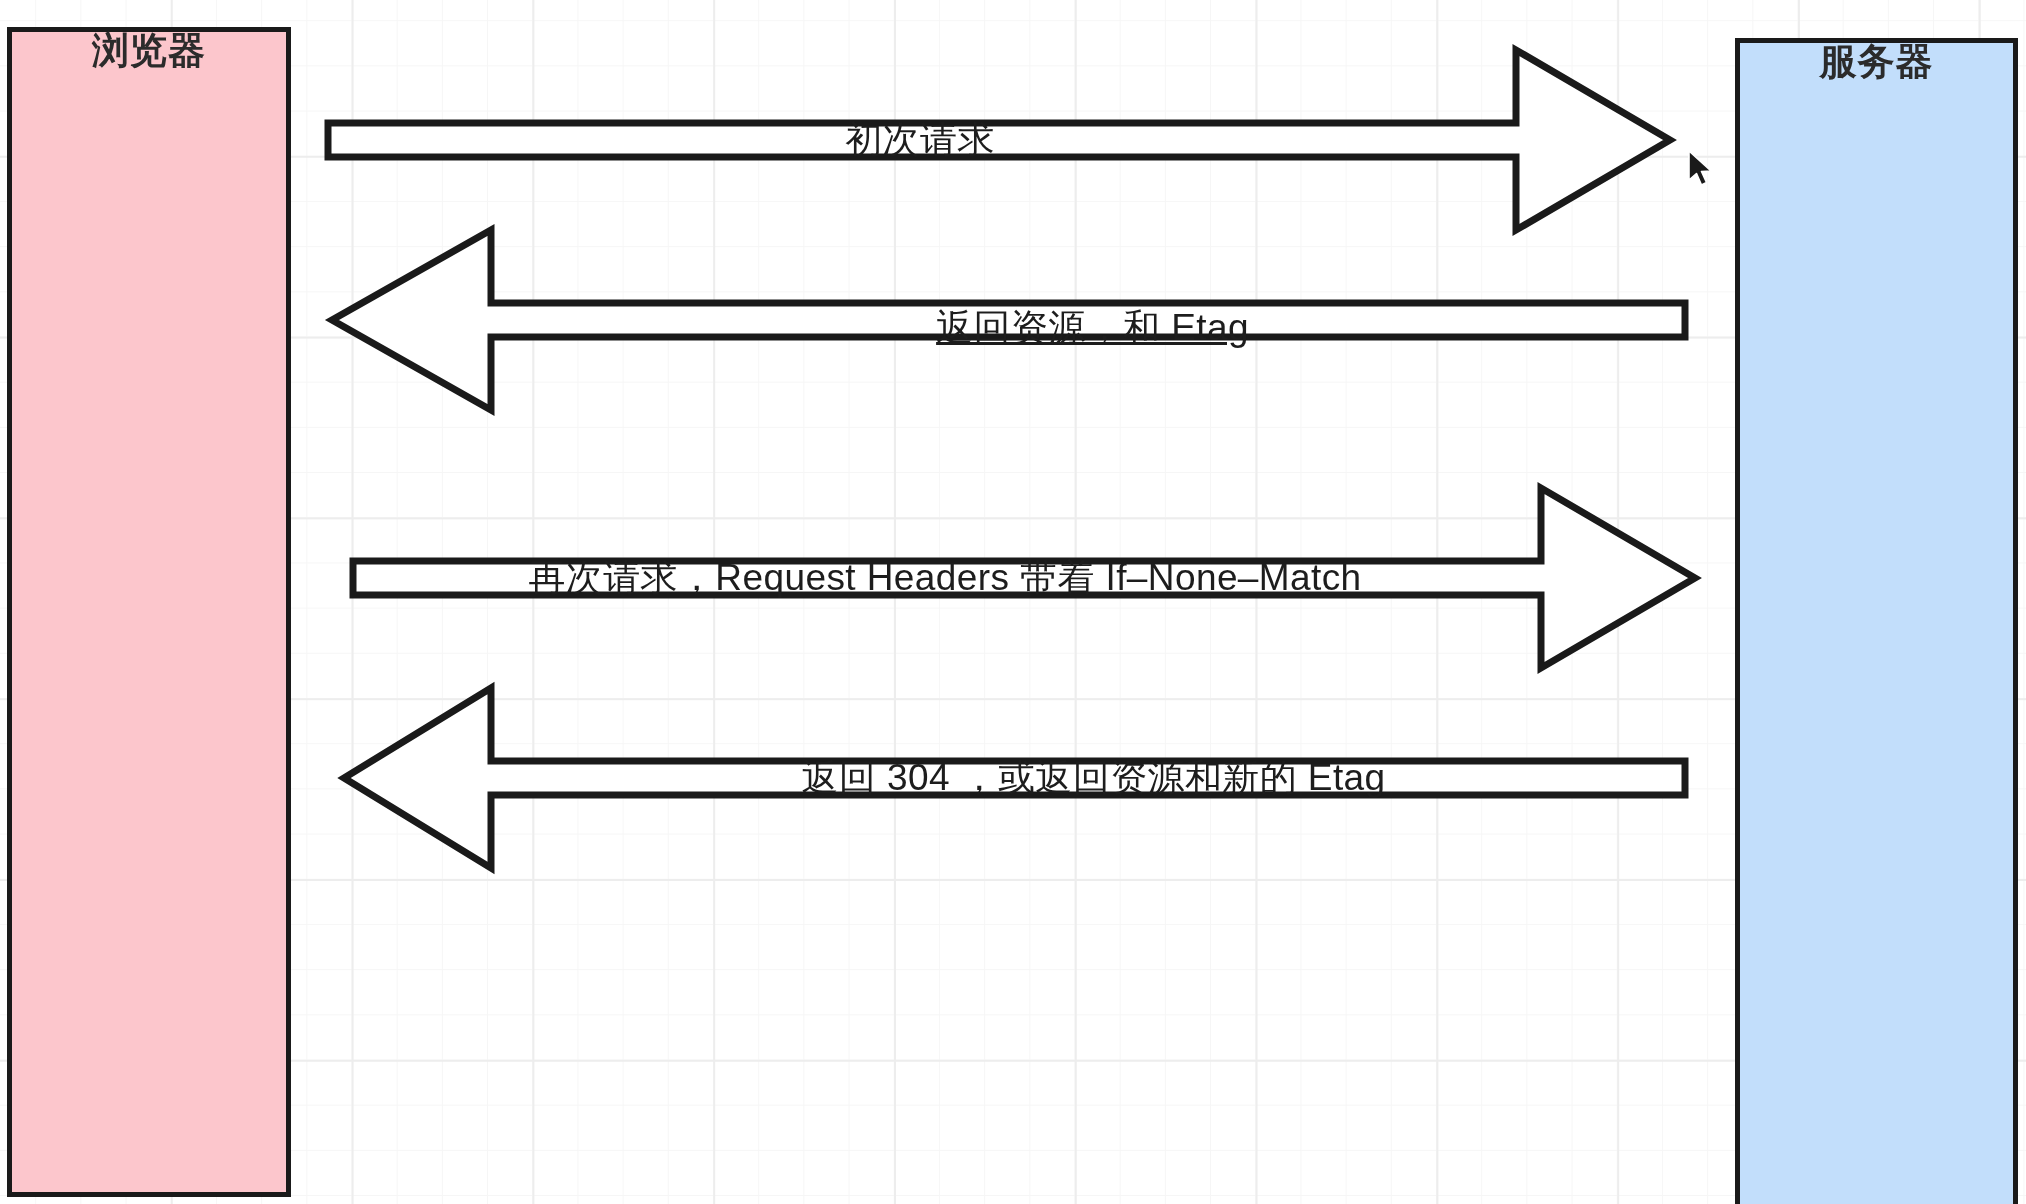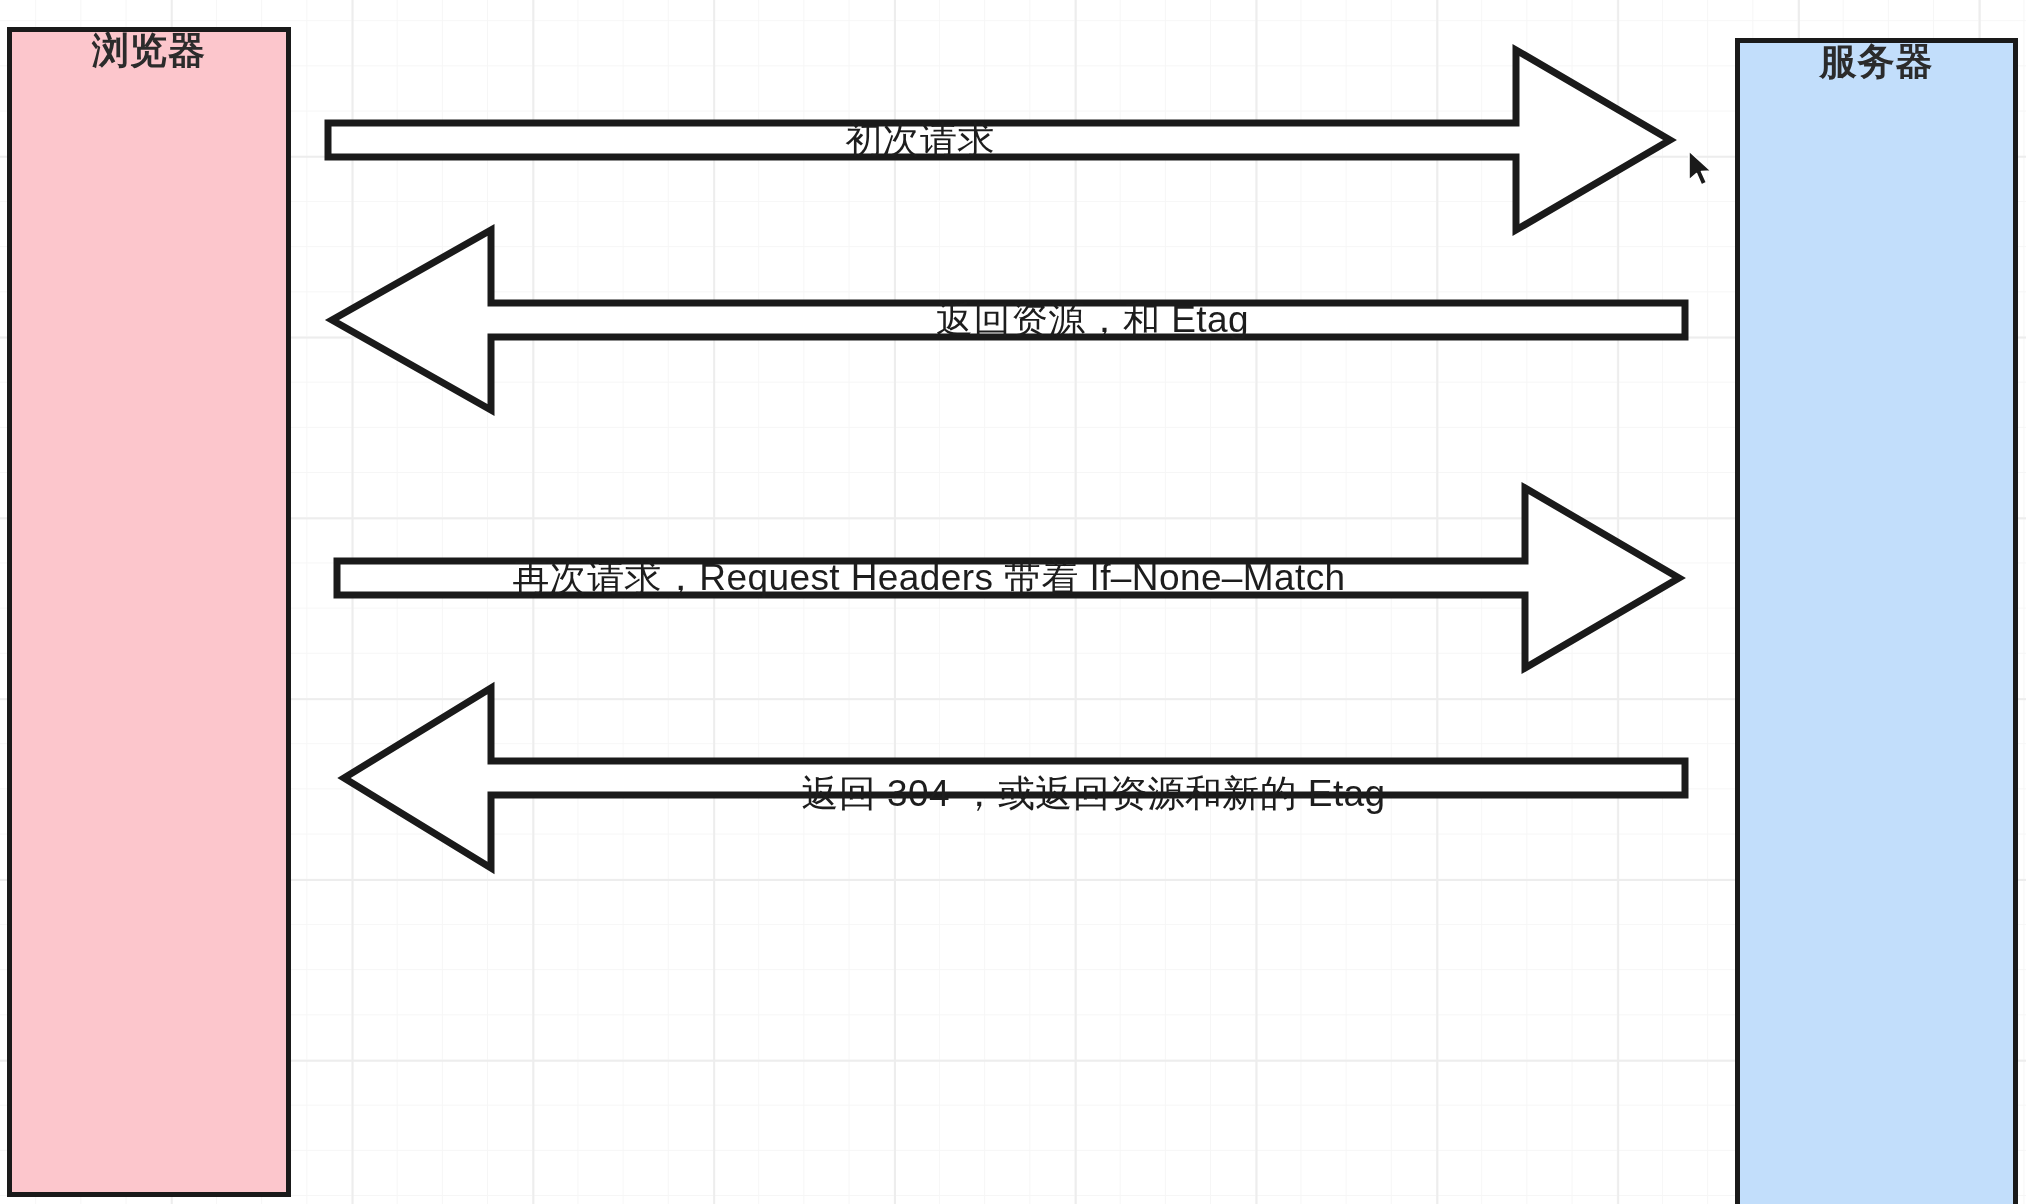--- a/index.html
+++ b/index.html
@@ -111,35 +111,35 @@
     <svg viewBox="0 0 1352 200" preserveAspectRatio="none">
       <polygon points="4,83 1192,83 1192,10 1346,100 1192,190 1192,117 4,117" fill="#ffffff" stroke="#1a1a1a" stroke-width="7" stroke-linejoin="miter" vector-effect="non-scaling-stroke"></polygon>
     </svg>
     <div class="arrow-label" style="top:0; height:200px; padding-right:160px;">初次请求</div>
   </div>
 
   <div class="arrow" id="arrow-2" style="left:326px; top:220px; width:1363px; height:200px;">
     <svg viewBox="0 0 1363 200" preserveAspectRatio="none">
       <polygon points="1359,83 165,83 165,10 6,100 165,190 165,117 1359,117" fill="#ffffff" stroke="#1a1a1a" stroke-width="7" stroke-linejoin="miter" vector-effect="non-scaling-stroke"></polygon>
     </svg>
-    <div class="arrow-label" style="top:0; height:200px; padding-left:170px;">返回资源，和 Etag</div>
+    <div class="arrow-label" style="top:8px; height:200px; padding-left:170px;text-decoration:underline;">返回资源，和 Etag</div>
   </div>
 
-  <div class="arrow" id="arrow-3" style="left:333px; top:478px; width:1352px; height:200px;">
+  <div class="arrow" id="arrow-3" style="left:349px; top:478px; width:1352px; height:200px;">
     <svg viewBox="0 0 1352 200" preserveAspectRatio="none">
       <polygon points="4,83 1192,83 1192,10 1346,100 1192,190 1192,117 4,117" fill="#ffffff" stroke="#1a1a1a" stroke-width="7" stroke-linejoin="miter" vector-effect="non-scaling-stroke"></polygon>
     </svg>
     <div class="arrow-label" style="top:0; height:200px; padding-right:160px;">再次请求，Request Headers 带着 If–None–Match</div>
   </div>
 
   <div class="arrow" id="arrow-4" style="left:338px; top:678px; width:1351px; height:200px;">
     <svg viewBox="0 0 1351 200" preserveAspectRatio="none">
       <polygon points="1347,83 153,83 153,10 6,100 153,190 153,117 1347,117" fill="#ffffff" stroke="#1a1a1a" stroke-width="7" stroke-linejoin="miter" vector-effect="non-scaling-stroke"></polygon>
     </svg>
-    <div class="arrow-label" style="top:16px; height:200px; padding-left:160px;">返回 304 ，或返回资源和新的 Etag</div>
+    <div class="arrow-label" style="top:0; height:200px; padding-left:160px;">返回 304 ，或返回资源和新的 Etag</div>
   </div>
 
   <div id="mouse-cursor">
     <svg viewBox="0 0 26 38" width="26" height="38">
       <polygon points="2,1 2,30 9.5,23.5 14.5,35 19.5,32.5 14.5,21.5 24,21" fill="#1a1a1a" stroke="#ffffff" stroke-width="1.6" stroke-linejoin="round"></polygon>
     </svg>
   </div>
 
 </div>
 

